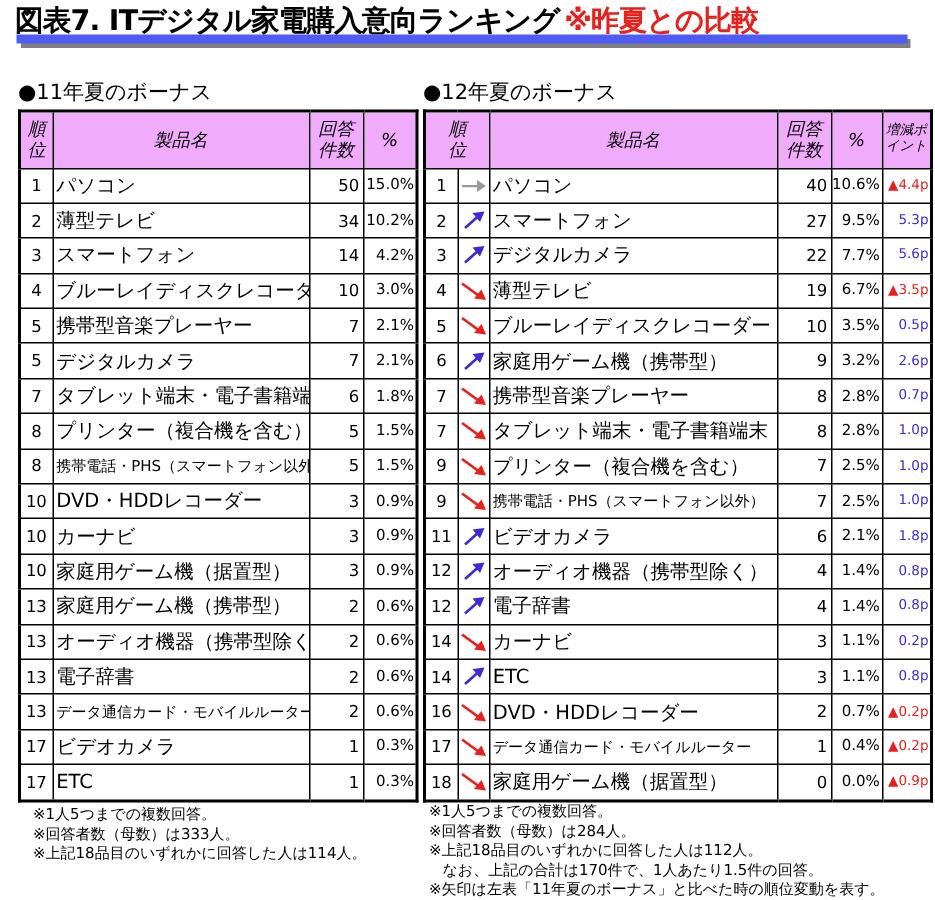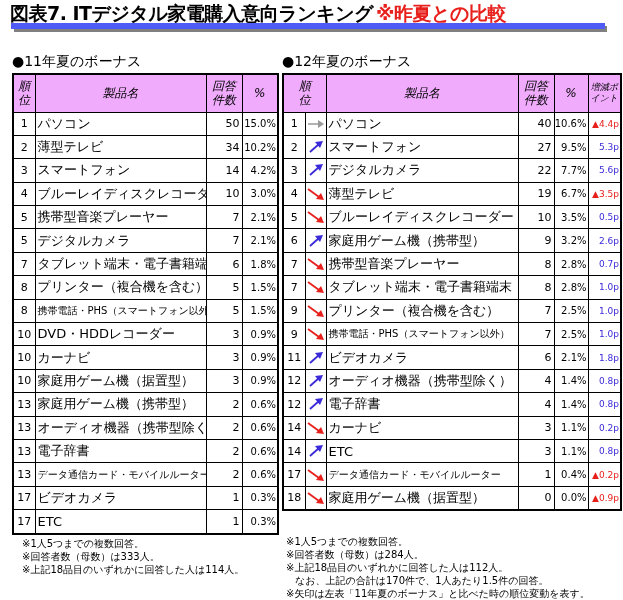--- a/index.html
+++ b/index.html
@@ -379,20 +379,33 @@
             <line x1="2" y1="12" x2="11" y2="4" stroke="#3a2ad8" stroke-width="1.8"></line>
             <polygon points="7,2 15,1 12,8" fill="#3a2ad8"></polygon>
           </svg>
         </td>
         <td class="name">ETC</td>
         <td class="num">3</td>
         <td class="pct">1.1%</td>
         <td class="pts up outer-right">0.8p</td>
       </tr>
       <tr>
+        <td class="rank outer-left">16</td>
+        <td class="arrow">
+          <svg width="18" height="14" viewBox="0 0 18 14">
+            <line x1="1" y1="2" x2="12" y2="10" stroke="#e8201c" stroke-width="1.8"></line>
+            <polygon points="9,12 17,13 14,6" fill="#e8201c"></polygon>
+          </svg>
+        </td>
+        <td class="name">DVD・HDDレコーダー</td>
+        <td class="num">2</td>
+        <td class="pct">0.7%</td>
+        <td class="pts down outer-right">▲0.2p</td>
+      </tr>
+      <tr>
         <td class="rank outer-left">17</td>
         <td class="arrow">
           <svg width="18" height="14" viewBox="0 0 18 14">
             <line x1="1" y1="2" x2="12" y2="10" stroke="#e8201c" stroke-width="1.8"></line>
             <polygon points="9,12 17,13 14,6" fill="#e8201c"></polygon>
           </svg>
         </td>
         <td class="name small">データ通信カード・モバイルルーター</td>
         <td class="num">1</td>
         <td class="pct">0.4%</td>

